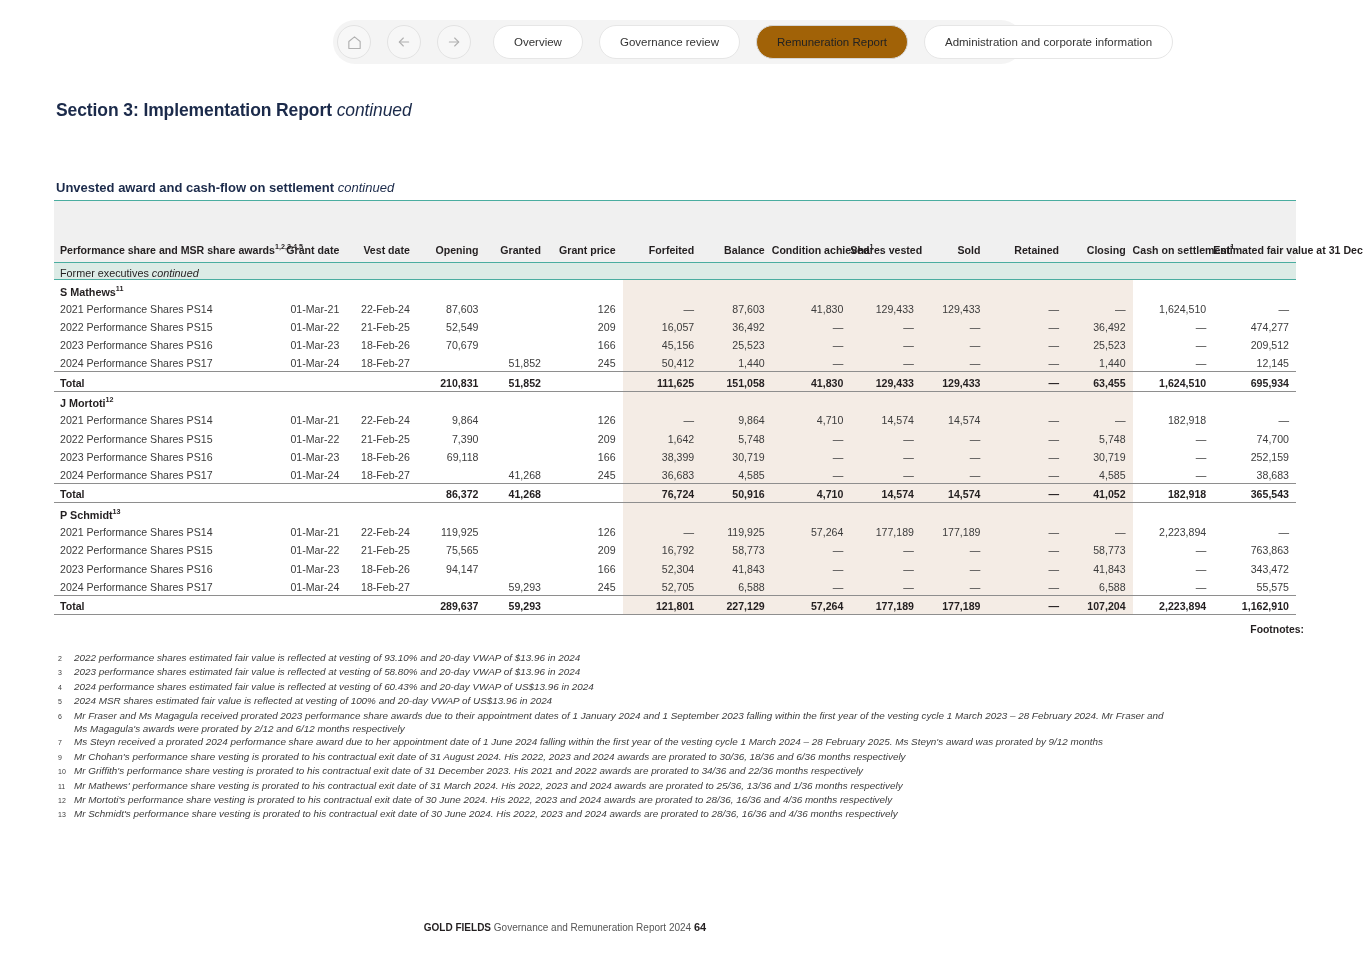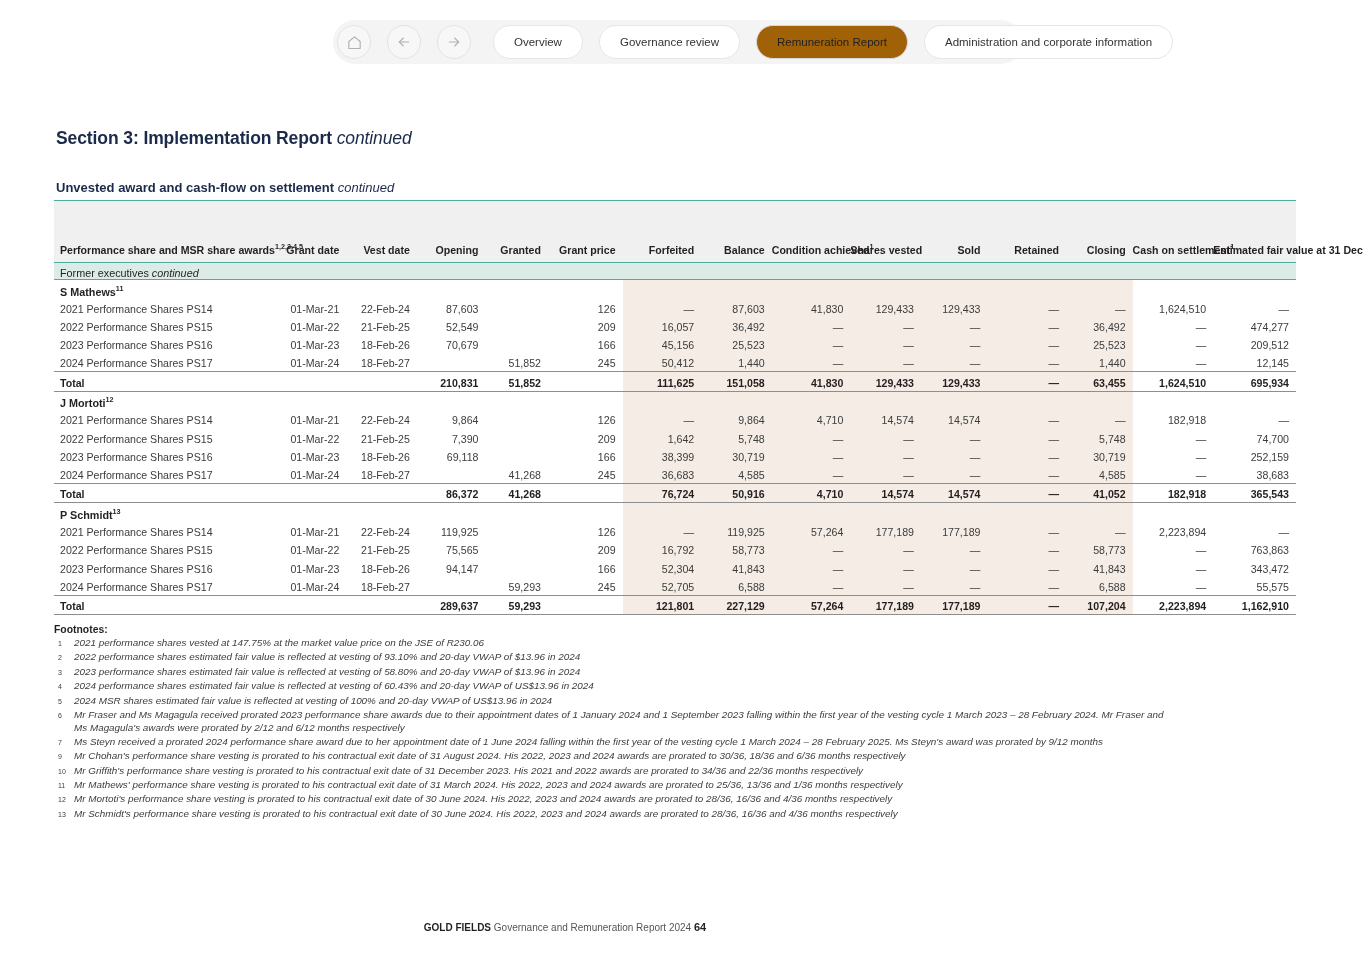--- a/index.html
+++ b/index.html
@@ -38,21 +38,20 @@
     white-space: nowrap;
   }
   .navpill.active { background: #a16207; border-color: #d6d6d6; color: #222; }
   #navpill-overview { margin-left: 6px; }
 
   
   #page-title {
     position: absolute; left: 56px; top: 100px;
     font-size: 17.5px; font-weight: bold; color: #1b2a4a;
     letter-spacing: -0.1px;
-    margin-top: 28px;
   }
   #page-title i { font-weight: normal; font-style: italic; }
 
   #section-subtitle {
     position: absolute; left: 56px; top: 180px;
     font-size: 13px; font-weight: bold; color: #1b2a4a;
   }
   #section-subtitle i { font-weight: normal; font-style: italic; }
 
   
@@ -140,21 +139,21 @@
   
   td.sh, tr.person td.sh { background: #f4ece5; }
   tr.total td.sh { background: #f4ece5; }
 
   
   #footnotes {
     position: absolute; left: 54px; top: 624px;
     width: 1250px;
     color: #3c3c3c;
   }
-  #fn-title { font-size: 10.4px; font-weight: bold; color: #231f20; margin-bottom: 1px; }
+  #fn-title { font-size: 10.4px; font-weight: bold; color: #231f20; margin-bottom: 16px; text-align: right; }
   .fn {
     display: flex;
     font-size: 9.9px;
     font-style: italic;
     line-height: 13.4px;
   }
   .fn .num {
     width: 20px; flex: 0 0 20px;
     font-size: 7px; font-style: normal;
     padding-top: 1px; padding-left: 4px;
@@ -568,24 +567,20 @@
           <td>1,162,910</td>
         </tr>
       </tbody>
   </table>
 </div>
 
 <div id="footnotes">
   <div id="fn-title">Footnotes:</div>
   <div id="footnote-list">
       <div class="fn">
-        <div class="num">1</div>
-        <div class="txt">2021 performance shares vested at 147.75% at the market value price on the JSE of R230.06</div>
-      </div>
-      <div class="fn">
         <div class="num">2</div>
         <div class="txt">2022 performance shares estimated fair value is reflected at vesting of 93.10% and 20-day VWAP of $13.96 in 2024</div>
       </div>
       <div class="fn">
         <div class="num">3</div>
         <div class="txt">2023 performance shares estimated fair value is reflected at vesting of 58.80% and 20-day VWAP of $13.96 in 2024</div>
       </div>
       <div class="fn">
         <div class="num">4</div>
         <div class="txt">2024 performance shares estimated fair value is reflected at vesting of 60.43% and 20-day VWAP of US$13.96 in 2024</div>

